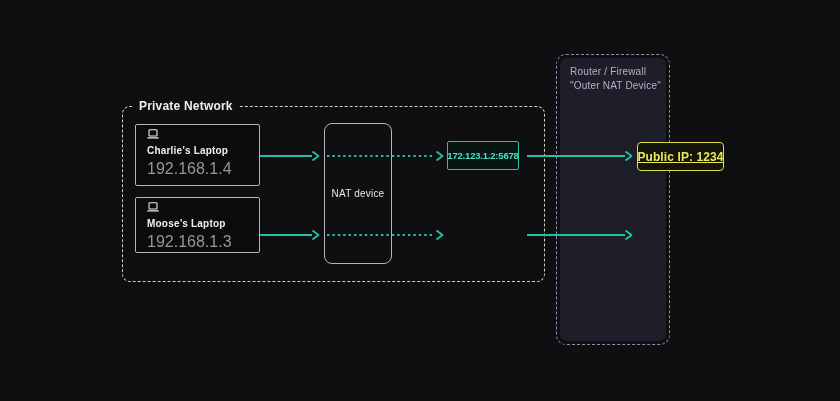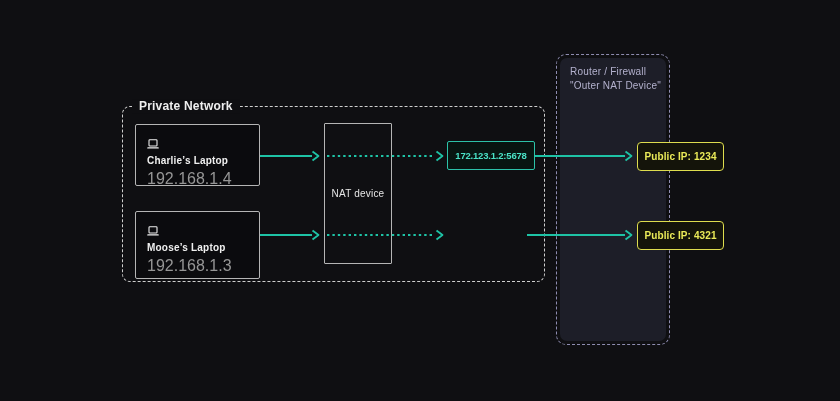--- a/index.html
+++ b/index.html
@@ -20,43 +20,43 @@
   }
   .region-label{
     position:absolute;left:9px;top:0;transform:translateY(-55%);
     background:var(--background);padding:0 7px;color:var(--text-white);
     font-size:12px;font-weight:600;letter-spacing:.2px;white-space:nowrap;
   }
   
   .device-box{
     position:absolute;left:135px;width:125px;box-sizing:border-box;
     border:1px solid var(--box-border);border-radius:2px;background:var(--device-fill);
-    padding:14px 11px;z-index:2;
+    padding:4px 11px;z-index:2;
   }
   .device-box.charlie{top:124px;height:62px;}
-  .device-box.moose{top:211px;height:68px;}
+  .device-box.moose{top:197px;height:56px;}
   .device-name{color:var(--text-white);font-size:10px;font-weight:600;margin-top:6px;letter-spacing:.2px;white-space:nowrap;}
   .device-ip{color:var(--text-muted);font-size:16px;margin-top:4px;white-space:nowrap;}
   .laptop-icon svg{display:block;}
   .laptop-icon .stroke{stroke:var(--text-white);fill:none;}
   
   .nat-box{
     position:absolute;left:324px;top:123px;width:68px;height:141px;box-sizing:border-box;
-    border:1px solid var(--box-border);border-radius:1px;background:var(--background);
+    border:1px solid var(--box-border);border-radius:8px;background:var(--background);
     display:flex;align-items:center;justify-content:center;z-index:2;
   }
   .nat-label{color:#e6e6e6;font-size:10px;font-weight:500;letter-spacing:.2px;}
   
   .arrows{position:absolute;left:0;top:0;z-index:3;pointer-events:none;}
   .arrow{stroke:var(--teal);stroke-width:1.8;fill:none;}
   .arrow.dashed{stroke-dasharray:2.4 3;}
   .arrow-head{stroke:var(--teal);stroke-width:1.8;fill:none;stroke-linejoin:round;}
   
   .addr-box{
-    position:absolute;left:447px;width:88px;height:29px;box-sizing:border-box;
+    position:absolute;left:447px;width:72px;height:29px;box-sizing:border-box;
     border:1.5px solid var(--teal-border);border-radius:2px;background:var(--teal-fill);
     display:flex;align-items:center;justify-content:center;color:var(--teal-text);
     font-size:9.5px;font-weight:600;letter-spacing:-0.2px;white-space:nowrap;z-index:4;
   }
   .addr-box.first{top:141px;}
   .addr-box.second{top:221px;}
   
   .router-box{
     position:absolute;left:556px;top:54px;width:114px;height:291px;box-sizing:border-box;
     border:1px dashed var(--dash-lavender);border-radius:10px;padding:3px;z-index:1;
@@ -64,21 +64,21 @@
   .router-fill{
     width:100%;height:100%;box-sizing:border-box;background:var(--router-fill);
     border-radius:7px;padding:7px 10px;
   }
   .router-label{color:var(--lavender-text);font-size:10px;font-weight:500;line-height:14px;letter-spacing:.2px;white-space:nowrap;}
   
   .public-box{
     position:absolute;left:637px;width:87px;height:29px;box-sizing:border-box;
     border:1px solid var(--yellow-border);border-radius:4px;background:var(--yellow-fill);
     display:flex;align-items:center;justify-content:center;color:var(--yellow-text);
-    font-size:10px;font-weight:600;letter-spacing:.1px;white-space:nowrap;z-index:5;
+    font-size:12px;font-weight:600;letter-spacing:.1px;white-space:nowrap;z-index:5;text-decoration:underline;
   }
   .public-box.first{top:142px;}
   .public-box.second{top:221px;}
 </style>
 </head>
 <body>
 
 <div class="canvas">
 
   <div class="private-box">
@@ -135,15 +135,14 @@
     <path class="arrow dashed" d="M327 235 H434"></path>
     <path class="arrow-head" d="M436.5 230.5 L442.5 235 L436.5 239.5"></path>
 
     <path class="arrow" d="M527 235 H625"></path>
     <path class="arrow-head" d="M625.5 230.5 L631.5 235 L625.5 239.5"></path>
   </svg>
 
   <div class="addr-box first">172.123.1.2:5678</div>
 
   <div class="public-box first">Public IP: 1234</div>
-  <div class="public-box second">Public IP: 4321</div>
 
 </div>
 
 </body></html>

